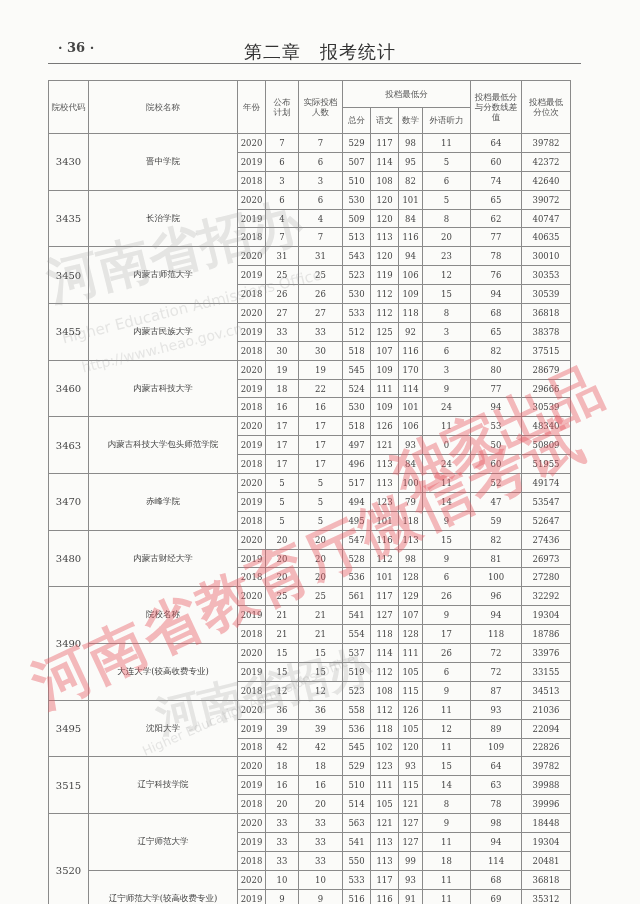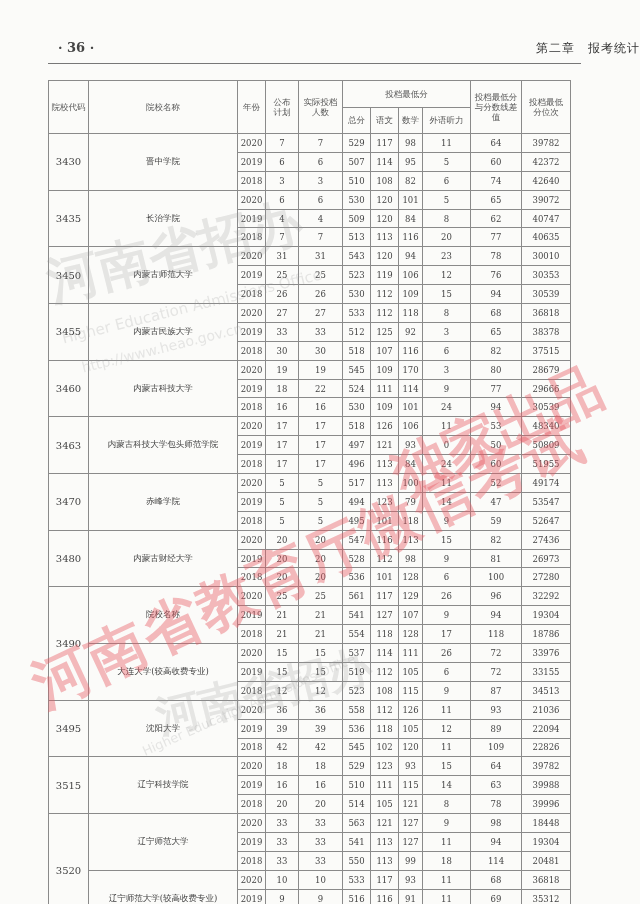--- a/index.html
+++ b/index.html
@@ -1,21 +1,21 @@
 <!DOCTYPE html>
 <html><head>
 <meta charset="utf-8">
 <style>
   html, body { margin:0; padding:0; }
   body {
     width:640px; height:904px; background:#fbfbf9; position:relative; overflow:hidden;
     font-family: "DejaVu Serif", "Liberation Serif", serif; color:#333;
   }
   .page-no { position:absolute; left:58px; top:40px; font-size:13px; color:#444;font-weight:bold; }
-  .chapter { position:absolute; left:0; width:640px; top:40px; text-align:right; font-size:12px; color:#333; letter-spacing:1px; }
+  .chapter { position:absolute; left:0; width:640px; top:40px; text-align:center; font-size:18px; color:#333; letter-spacing:1px; }
   .rule { position:absolute; left:48px; width:533px; top:63px; height:0; border-top:1.2px solid #777; }
   table.grid {
     position:absolute; left:48px; top:80px; width:522px;
     border-collapse:collapse; table-layout:fixed; font-size:8.5px; color:#444;
     border:1.5px solid #555;
   }
   table.grid td, table.grid th {
     border:0.8px solid #8a8a8a; text-align:center; padding:0; height:17.9px;
     font-weight:normal; white-space:nowrap; overflow:hidden;
   }

